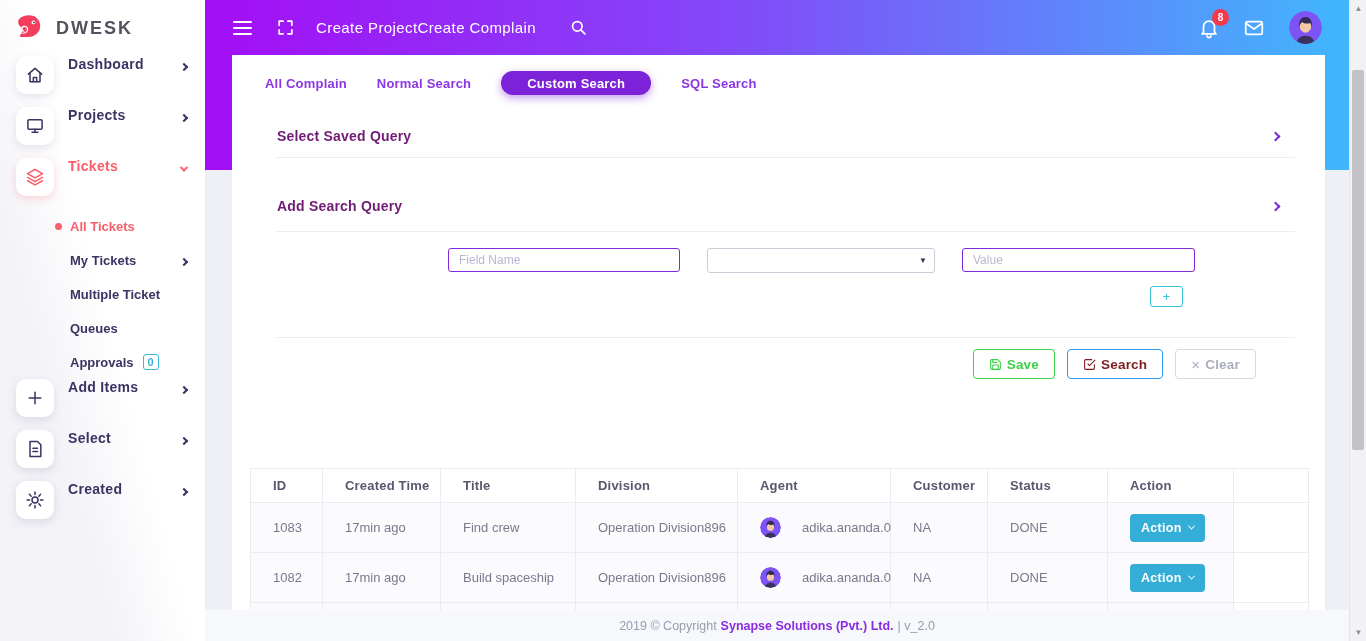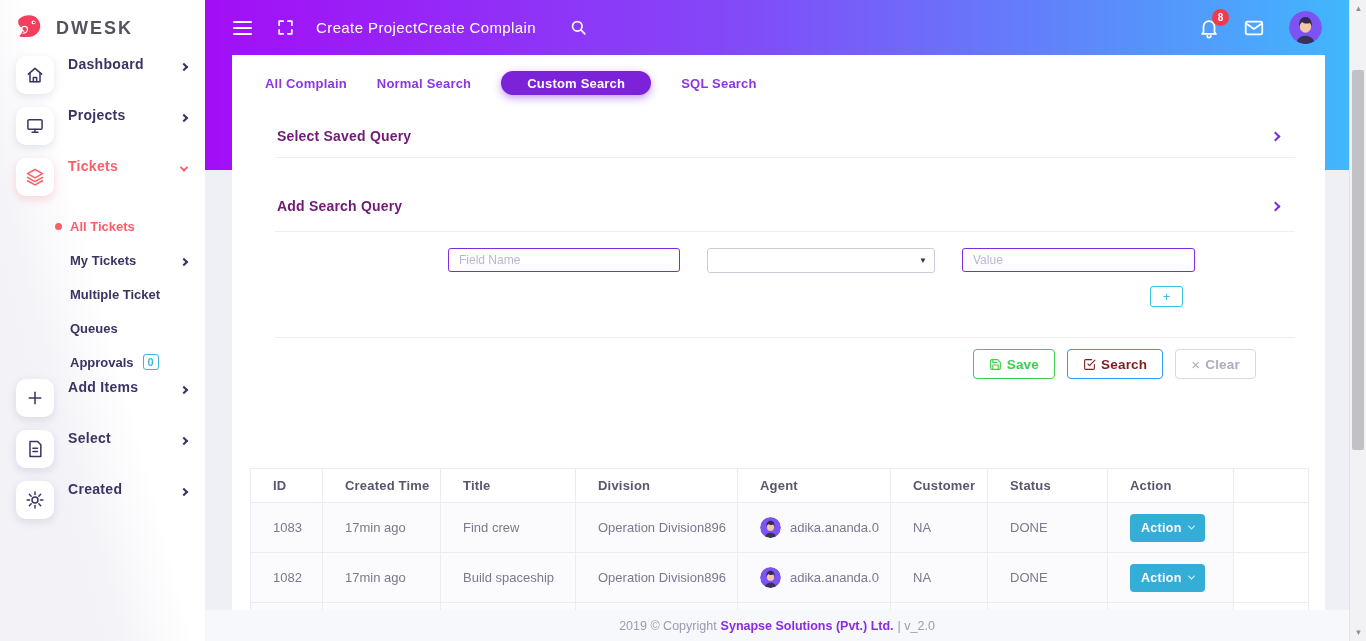--- a/index.html
+++ b/index.html
@@ -114,21 +114,21 @@
   table { border-collapse:collapse; table-layout:fixed; width:1058px; }
   th {
     border:1px solid #e9ecf3; height:34px; font-size:13px; font-weight:600; color:#57576e;
     text-align:left; padding-left:22px; background:#fff; letter-spacing:.2px;
   }
   td {
     border:1px solid #e9ecf3; height:50px; font-size:13px; color:#79798e;
     padding-left:22px; background:#fbfbfd;
   }
   td.col-empty, th.col-empty { background:#fff; padding:0; }
-  .agent-cell { display:flex; align-items:center; gap:9px; }
+  .agent-cell { display:flex; align-items:center; gap:21px; }
   .agent-avatar { width:21px; height:21px; border-radius:50%; overflow:hidden; flex:0 0 auto; }
   .action-btn {
     display:inline-flex; align-items:center; gap:7px; background:#34aed6; color:#fff;
     border:none; border-radius:4px; font-family:inherit; font-size:12.5px; font-weight:600;
     padding:7px 11px; cursor:pointer; letter-spacing:.3px;
   }
   .action-btn .chev { width:5px; height:5px; border-width:1.5px; transform:rotate(45deg) translate(-1px,-1px); }
 
   
   .footer {

